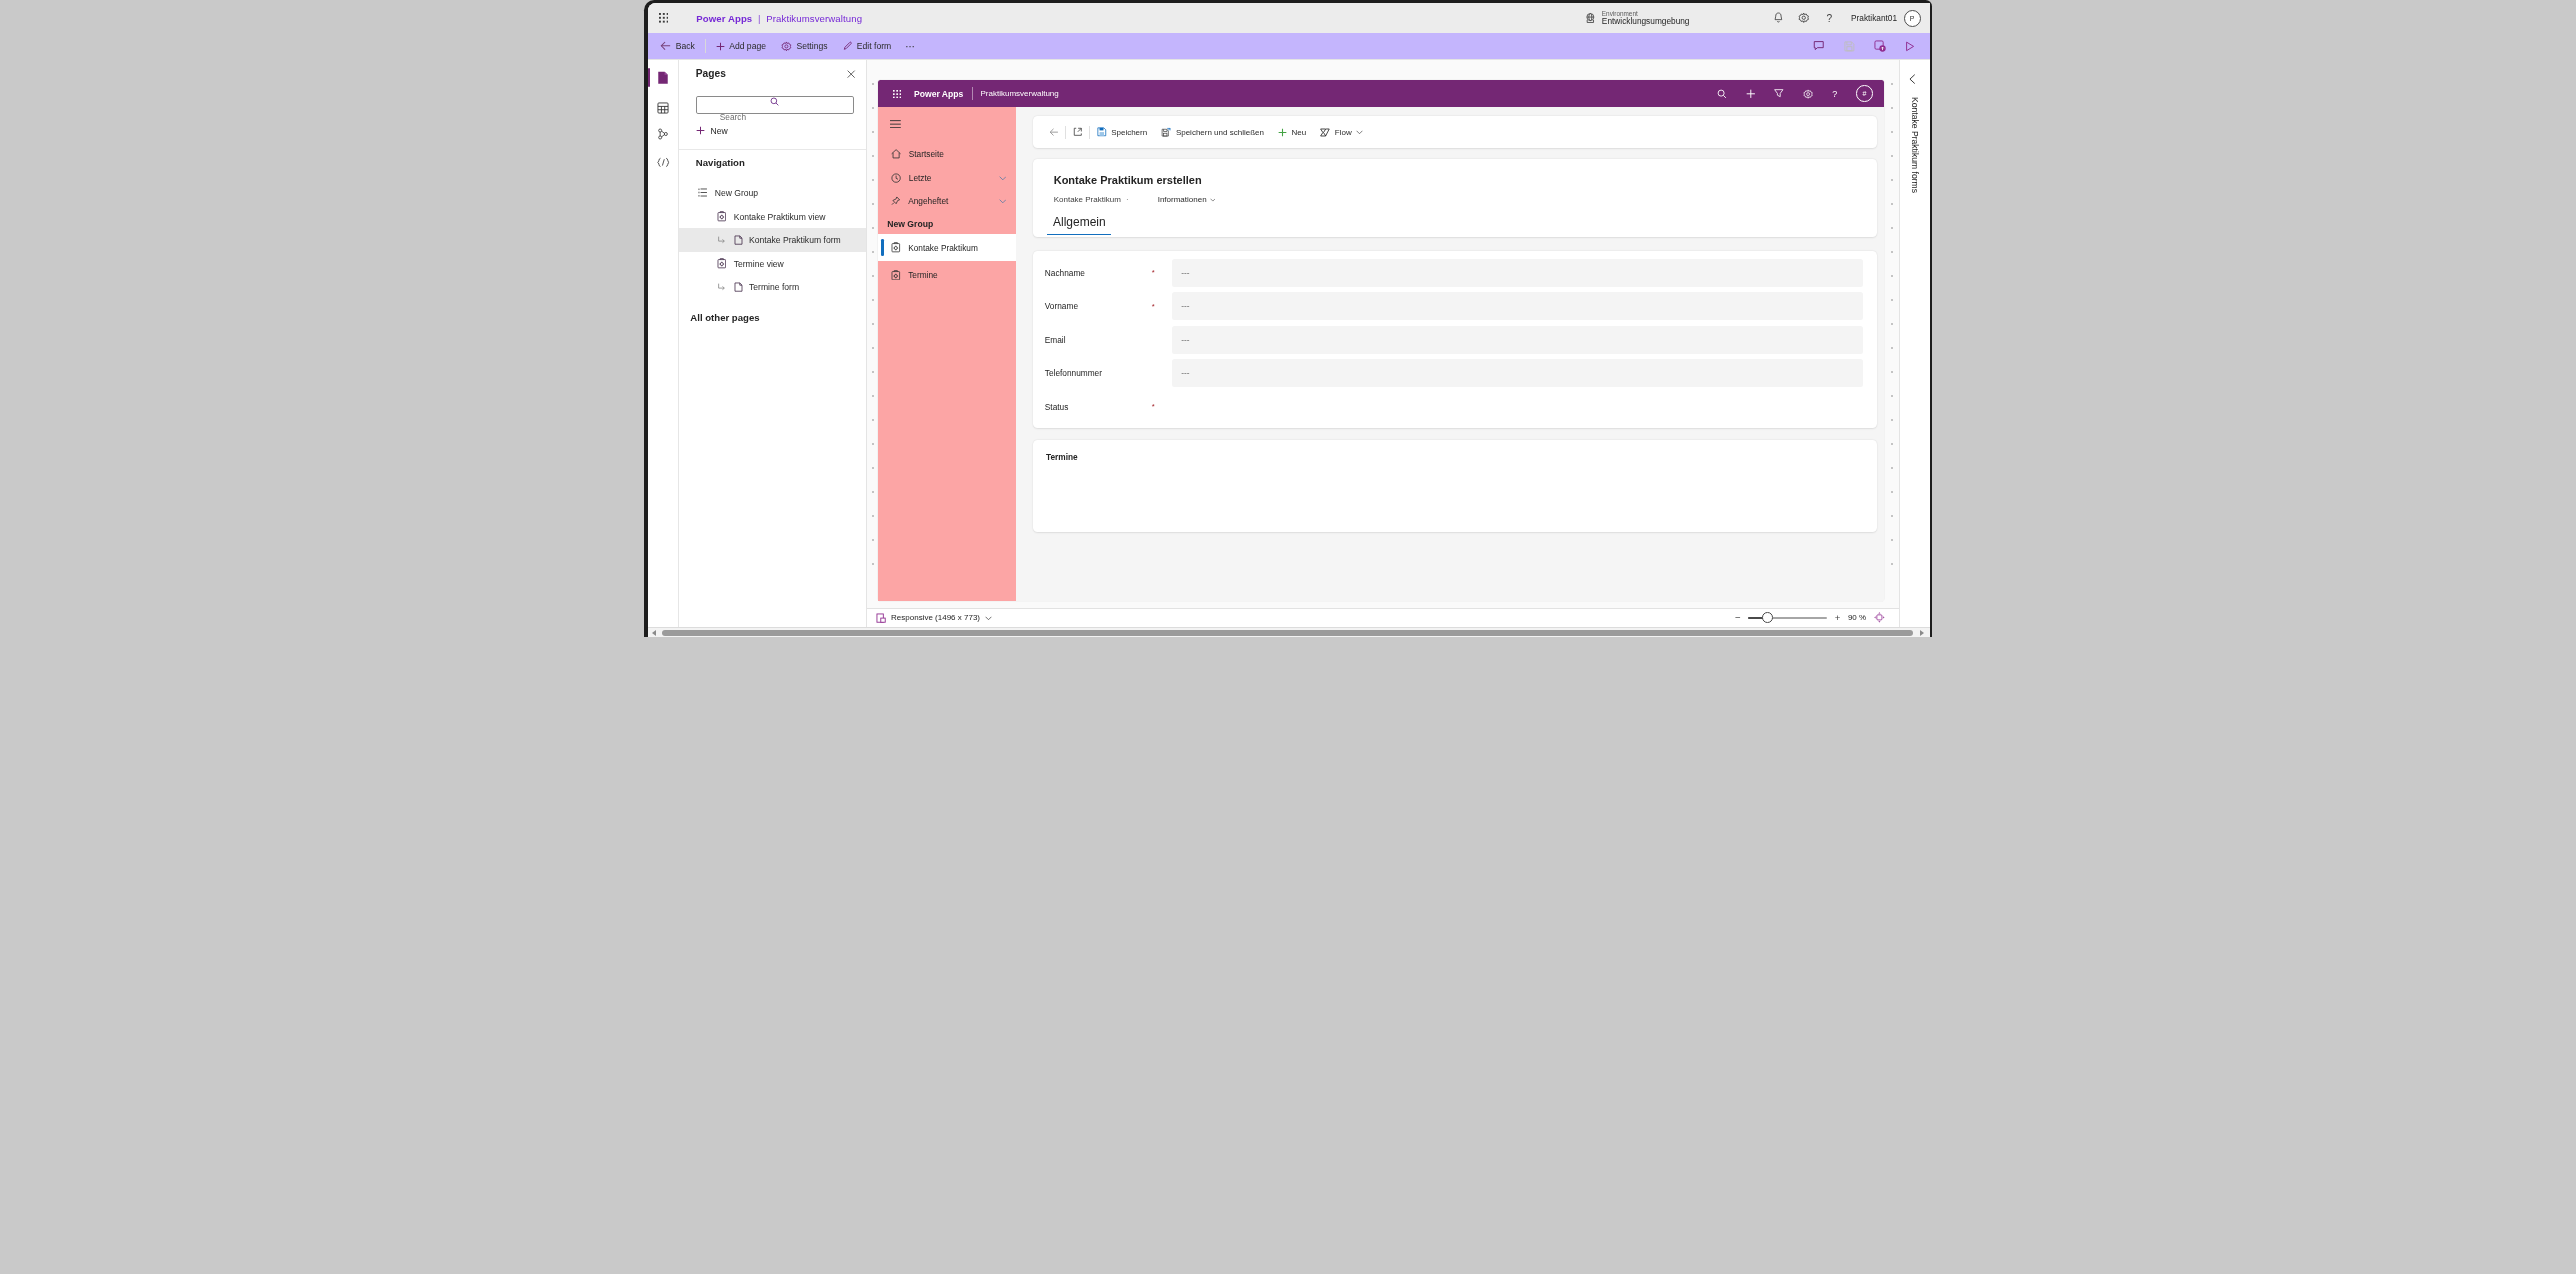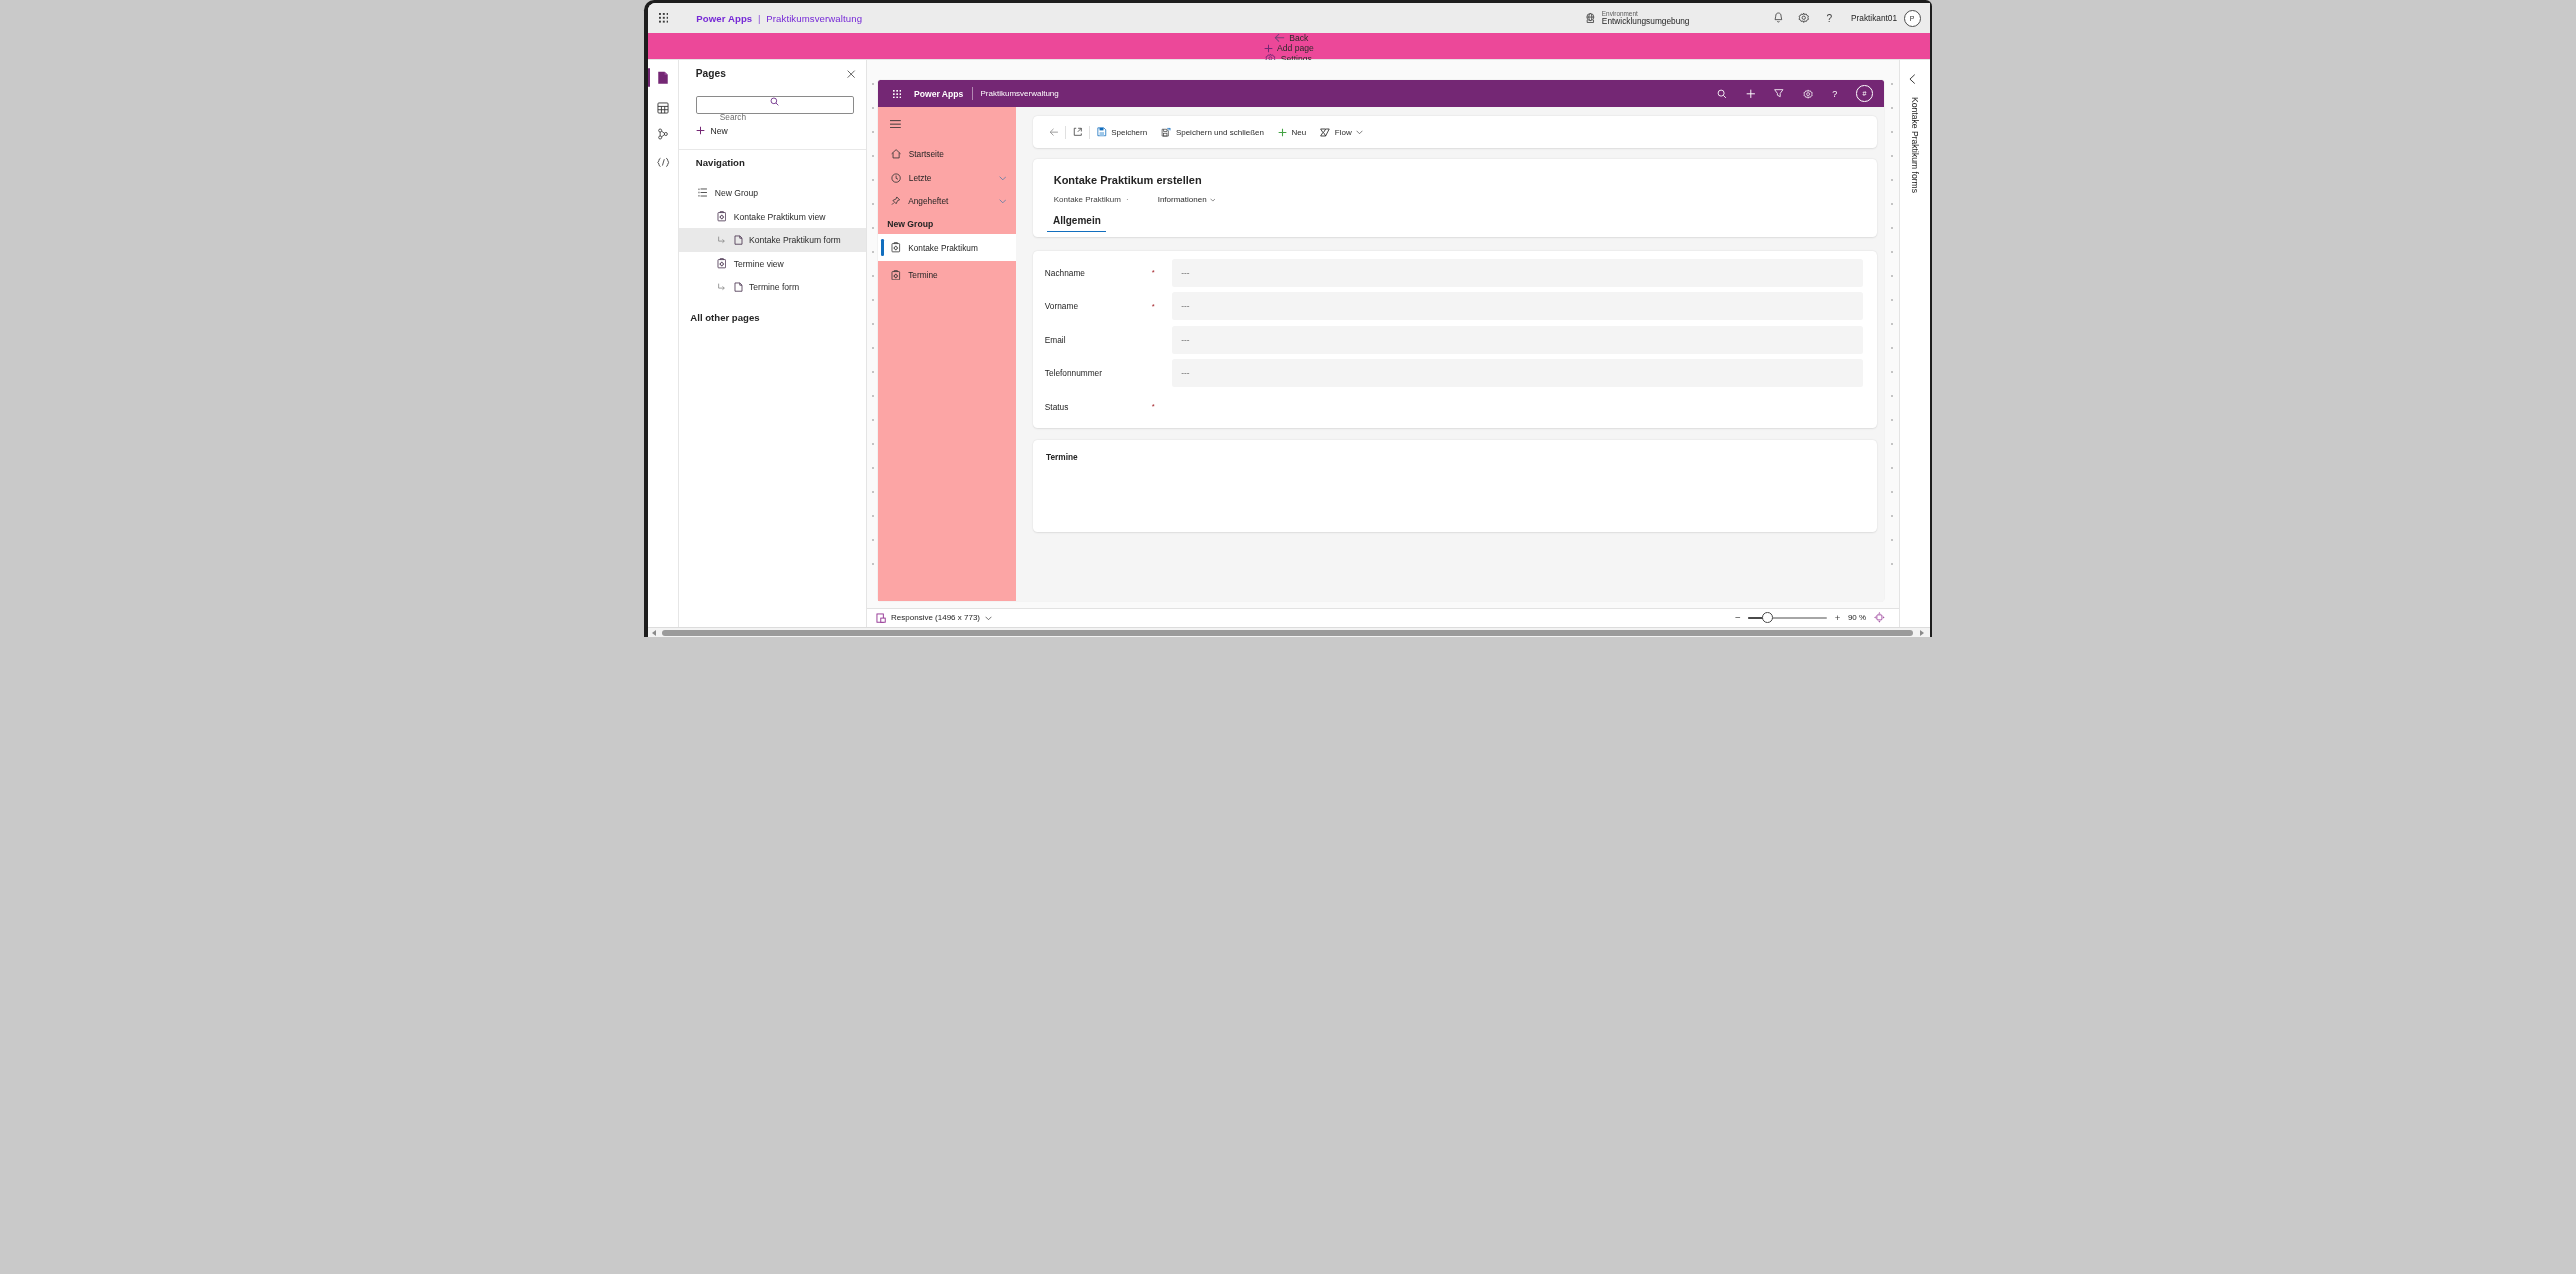--- a/index.html
+++ b/index.html
@@ -16,21 +16,21 @@
   .topbar-right { margin-left:auto; display:flex; align-items:center; }
   .env { display:flex; align-items:center; gap:5.1px; margin-right:76px; }
   .env-text { line-height:1.15; }
   .env-label { font-size:6.4px; color:#5a5a5a; }
   .env-value { font-size:8.3px; color:#252525; }
   .tb-icon { width:25.5px; display:flex; justify-content:center; align-items:center; cursor:pointer; }
   .user-name { font-size:8.3px; color:#252525; margin:0 6.4px 0 9px; }
   .avatar { width:17px; height:17px; border-radius:50%; border:1px solid #4d4d4d; background:#fff; color:#333; font-size:7px; display:flex; align-items:center; justify-content:center; margin-right:9px; }
 
   
-  .toolbar { position:absolute; left:0; top:30px; right:0; height:27px; background:#ec4899; border-bottom:0.6px solid #e4e4e4; display:flex; align-items:center; font-size:8.6px; color:#2b2b2b;flex-direction:column; }
+  .toolbar { position:absolute; left:0; top:30px; right:0; height:27px; background:#c4b5fd; border-bottom:0.6px solid #e4e4e4; display:flex; align-items:center; font-size:8.6px; color:#2b2b2b; }
   .tool-item { display:flex; align-items:center; gap:4.5px; padding:0 7.6px; height:100%; cursor:pointer; }
   .v-div { width:0.6px; height:14px; background:#d9d9d9; margin:0 2.5px; }
   .toolbar-right { margin-left:auto; display:flex; align-items:center; gap:5.1px; margin-right:6.4px; }
   .ellipsis { font-size:10.2px; letter-spacing:0.6px; color:#333; padding:0 6.4px; cursor:pointer; }
 
   
   .main { position:absolute; left:0; top:57px; right:0; bottom:10.2px; background:#fff; }
   .rail { position:absolute; left:0; top:0; width:31px; bottom:0; background:#fff; border-right:0.6px solid #e6e6e6; }
   .rail-item { position:absolute; left:0; width:31px; height:21.7px; display:flex; align-items:center; justify-content:center; cursor:pointer; }
   .rail-sel-bar { position:absolute; left:0; top:8.3px; width:2.5px; height:19px; background:#742774; border-radius:1.3px; }
@@ -79,21 +79,21 @@
   .app-content { position:absolute; left:138px; top:27px; right:0; bottom:0; background:#f5f5f5; overflow:hidden; }
   .card { position:absolute; left:17px; width:844px; background:#fff; border-radius:4.5px; box-shadow:0 0.6px 1.9px rgba(0,0,0,.09), 0 0 0 0.6px #f0f0f0; }
   .cmd-card { top:9px; height:32px; display:flex; align-items:center; font-size:8px; color:#2b2b2b; padding:0 6.4px; }
   .cmd-item { display:flex; align-items:center; gap:4.5px; padding:0 7px; height:100%; cursor:pointer; }
   .cmd-div { width:0.6px; height:12.7px; background:#e0e0e0; }
 
   .hdr-card { top:52px; height:78px; }
   .form-title { position:absolute; left:20.4px; top:14.7px; font-size:11px; font-weight:700; color:#242424; }
   .form-subline { position:absolute; left:20.4px; top:36px; font-size:8px; color:#424242; display:flex; align-items:center; gap:5.1px; }
   .form-selector { display:flex; align-items:center; gap:3.2px; cursor:pointer; color:#2b2b2b;margin-left:24px; }
-  .tab { position:absolute; left:14px; top:56px; font-size:10px; font-weight:700; color:#242424; padding:0 5.7px 5.1px; border-bottom:1.9px solid #116ebe; cursor:pointer; }
+  .tab { position:absolute; left:14px; top:56px; font-size:12px; font-weight:400; color:#242424; padding:0 5.7px 5.1px; border-bottom:1.9px solid #116ebe; cursor:pointer; }
 
   .fields-card { top:144px; height:177px; padding:7.6px 14px 7.6px 11.5px; display:flex; flex-direction:column; justify-content:space-between; }
   .field-row { display:flex; align-items:center; height:28px; }
   .field-label { width:107px; font-size:8.3px; color:#242424; }
   .field-req { width:20.4px; font-size:7.6px; color:#a4262c; }
   .field-input { flex:1; background:#f4f4f4; border-radius:2.5px; height:28px; display:flex; align-items:center; padding:0 9px; font-size:8.3px; color:#6f6f6f; cursor:text; }
   .field-input.filled { color:#1f1f1f; cursor:pointer; }
   .field-input .chev { margin-left:auto; display:flex; }
 
   .termine-card { top:333px; height:92px; }

